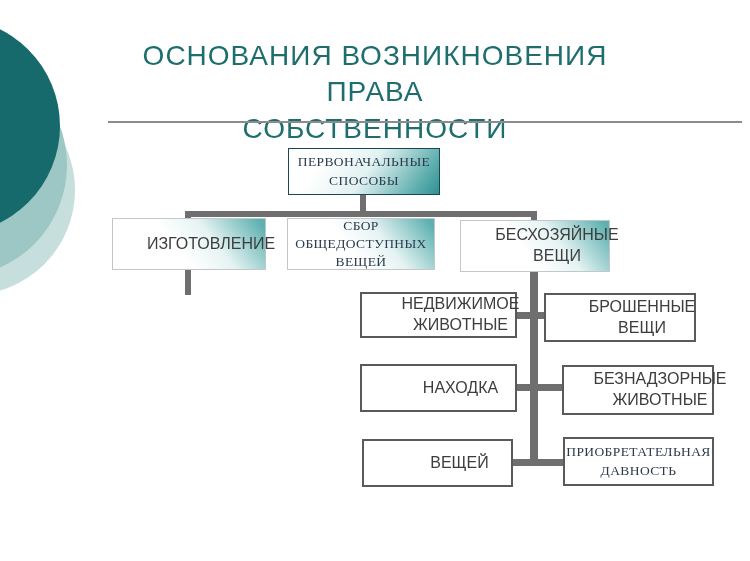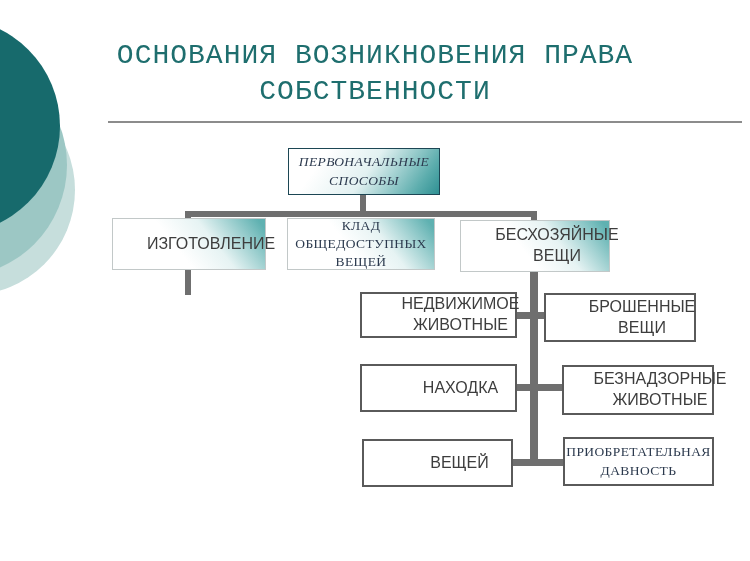--- a/index.html
+++ b/index.html
@@ -12,21 +12,21 @@
   }
   
   .circle{position:absolute;border-radius:50%;}
   .circle-light{left:-135px;top:85px;width:210px;height:210px;background:#c6dedc;}
   .circle-mid{left:-157px;top:53px;width:224px;height:224px;background:#9cc7c4;}
   .circle-dark{left:-156px;top:18px;width:216px;height:216px;background:#176a6c;}
 
   
   .title{
     position:absolute;left:90px;top:38px;width:570px;
-    font-family:Liberation Mono, monospace;
+    font-family:Liberation Sans, sans-serif;
     font-size:28px;line-height:1.3;letter-spacing:1px;
     color:#1e6e6e;text-align:center;white-space:pre-line;
   }
   .divider{position:absolute;left:108px;top:121px;width:634px;height:2px;background:#8c8c8c;}
 
   
   .conn{position:absolute;background:#6f6f6f;}
 
   
   .node{
@@ -34,21 +34,20 @@
     display:flex;align-items:center;justify-content:center;
     text-align:center;
   }
   .node > span{white-space:pre-line;}
   .node::before{content:"";position:absolute;z-index:-1;}
 
   
   .grad-top{
     background:linear-gradient(125deg,#ffffff 22%,#e2f1f1 52%,#5cadad 86%,#2f9093 100%);
     border:1px solid #1c4654;
-    font-style:italic;
   }
   .grad-top::before{top:-6px;right:-11px;bottom:-4px;left:8px;background:#0a5d62;}
 
   
   .grad-row{
     background:linear-gradient(52deg,#ffffff 42%,#e6f3f3 64%,#5fb1b1 96%);
     border:1px solid #c2c8c8;
   }
   .grad-row::before{top:4px;right:-8px;bottom:-6px;left:10px;background:#9b9b9b;}
 
@@ -88,21 +87,21 @@
   <div class="node grad-top" style="left:288px;top:148px;width:150px;height:45px">
     <span class="serif-label">ПЕРВОНАЧАЛЬНЫЕ
 СПОСОБЫ</span>
   </div>
 
   <div class="node grad-row" style="left:112px;top:218px;width:152px;height:50px">
     <span class="sans-label">ИЗГОТОВЛЕНИЕ</span>
   </div>
 
   <div class="node grad-row" style="left:287px;top:218px;width:146px;height:50px">
-    <span class="serif-label">КЛАД
+    <span class="serif-label">СБОР
 ОБЩЕДОСТУПНЫХ
 ВЕЩЕЙ</span>
   </div>
 
   <div class="node grad-row" style="left:460px;top:220px;width:148px;height:50px">
     <span class="sans-label">БЕСХОЗЯЙНЫЕ
 ВЕЩИ</span>
   </div>
 
 

